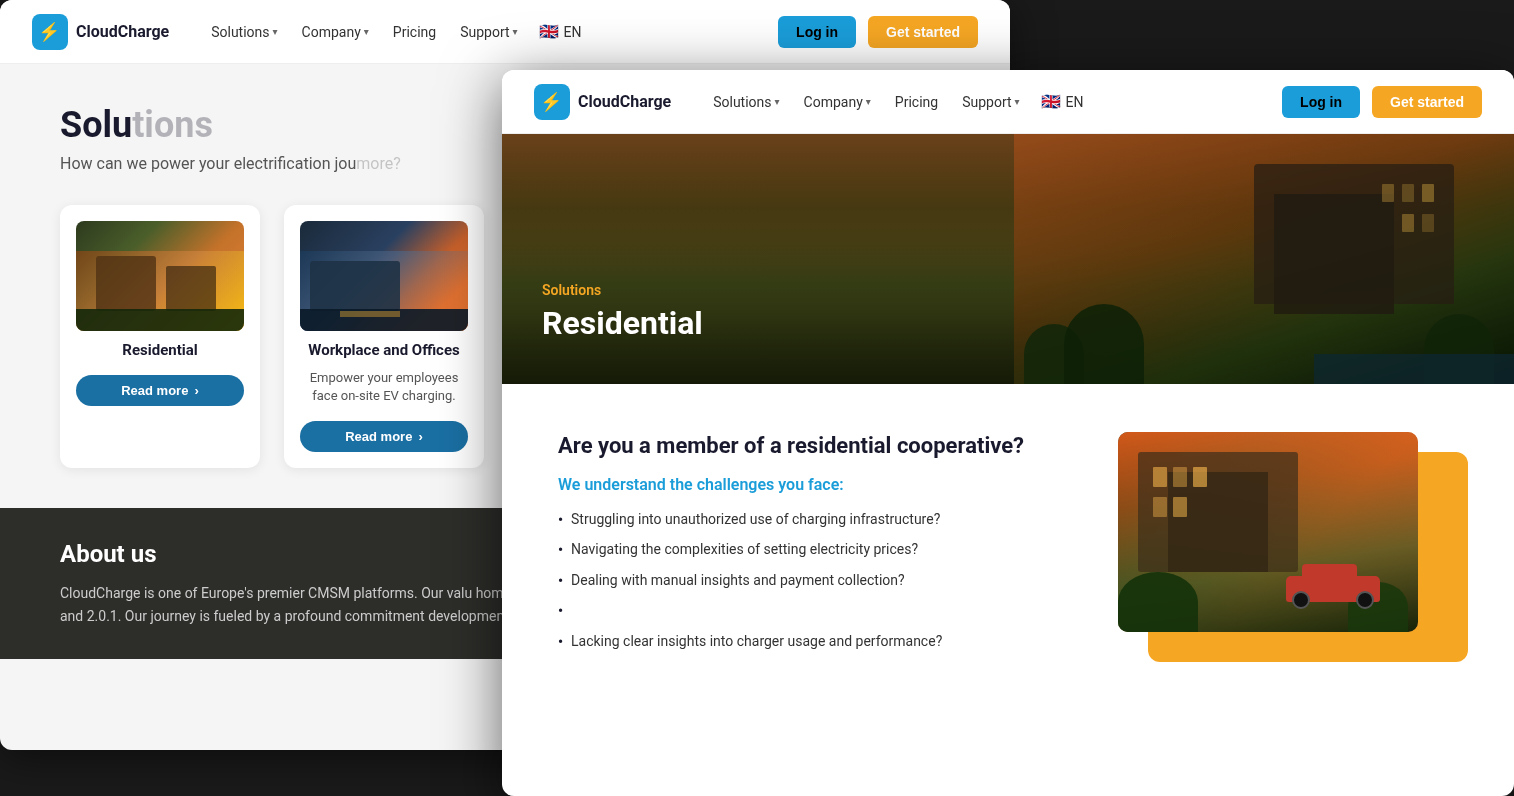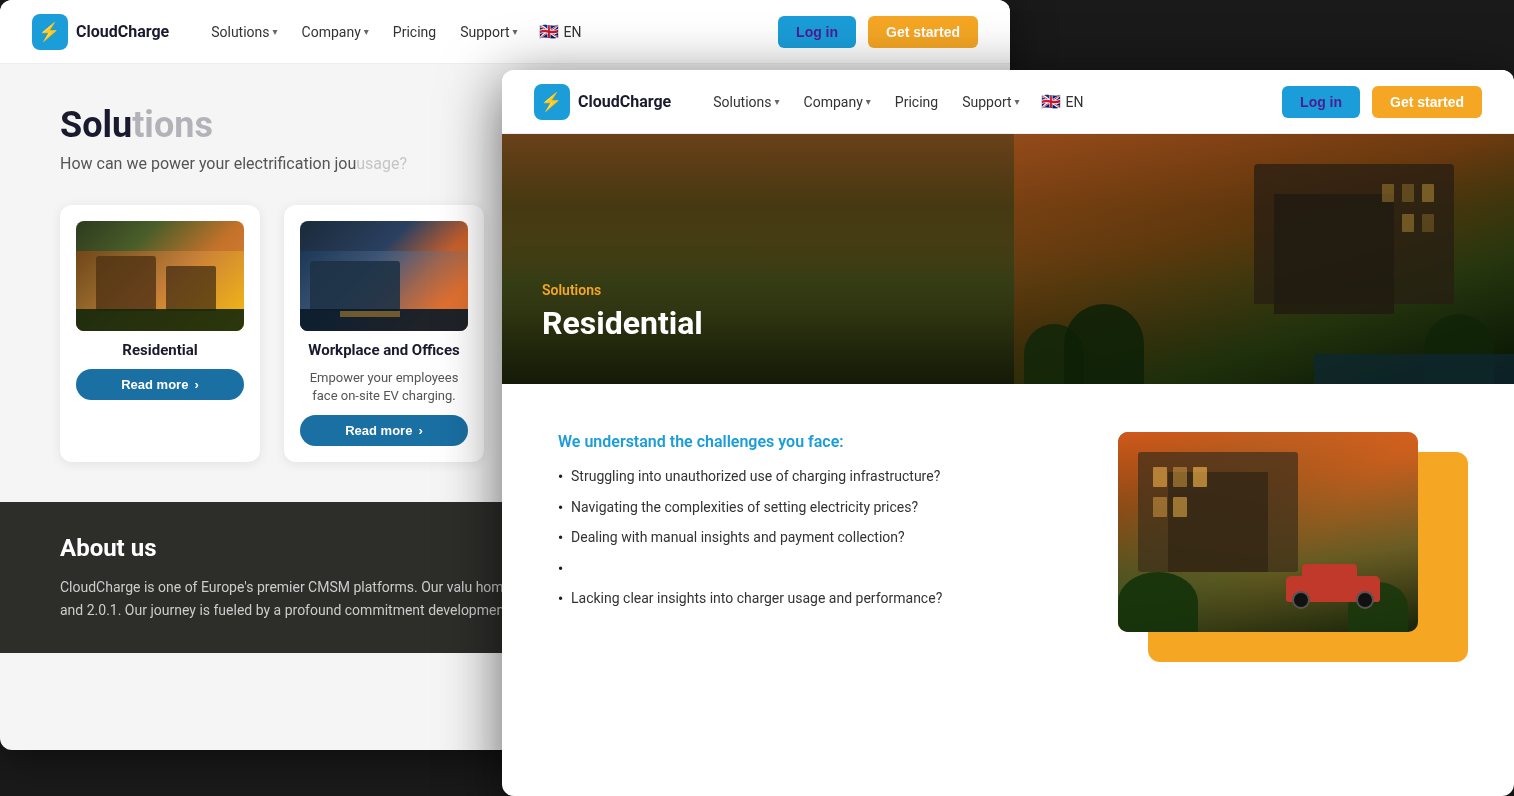--- a/index.html
+++ b/index.html
@@ -97,21 +97,21 @@
       font-size: 14px;
       color: #333;
       padding: 6px 8px;
       cursor: pointer;
     }
     .flag {
       font-size: 16px;
     }
     .btn-login {
       background: #1a9dd9;
-      color: #4c1d95;
+      color: #000000;
       border: none;
       padding: 8px 18px;
       border-radius: 6px;
       font-size: 14px;
       font-weight: 600;
       cursor: pointer;
       margin-left: 4px;
     }
     .btn-started {
       background: #f5a623;
@@ -189,20 +189,21 @@
       padding: 8px 18px;
       border-radius: 20px;
       font-size: 13px;
       font-weight: 600;
       cursor: pointer;
       display: flex;
       align-items: center;
       gap: 6px;
       width: 100%;
       justify-content: center;
+      margin-top: 6px;
     }
 
     
     .about-section {
       background: #2d2d2a;
       padding: 32px 60px;
     }
     .about-title {
       font-size: 24px;
       font-weight: 700;
@@ -365,21 +366,21 @@
         <span class="flag">🇬🇧</span>
         <span>EN</span>
       </div>
     </div>
     <button class="btn-login">Log in</button>
     <button class="btn-started">Get started</button>
   </nav>
 
   <div class="back-content">
     <h1 class="back-title">Solu<span style="opacity:0.3">tions</span></h1>
-    <p class="back-subtitle">How can we power your electrification jou<span style="opacity:0.3">usage?</span></p>
+    <p class="back-subtitle">How can we power your electrification jou<span style="opacity:0.3">more?</span></p>
 
     <div class="cards-row">
 
       <div class="card">
         <div class="card-img card-img-residential">
 
           <div style="position:absolute;bottom:0;left:0;right:0;height:80px;background:linear-gradient(135deg,#8B4513 0%,#CD853F 50%,#FFD700 100%);opacity:0.7"></div>
           <div style="position:absolute;bottom:20px;left:20px;width:60px;height:55px;background:rgba(80,50,20,0.8);border-radius:3px;"></div>
           <div style="position:absolute;bottom:20px;left:90px;width:50px;height:45px;background:rgba(60,40,15,0.7);border-radius:2px;"></div>
           <div style="position:absolute;bottom:0;left:0;right:0;height:22px;background:rgba(20,40,10,0.9);"></div>
@@ -469,20 +470,21 @@
     </div>
     <div class="hero-overlay"></div>
     <div class="hero-text-wrap">
       <div class="hero-solutions-label">Solutions</div>
       <h1 class="hero-main-title">Residential</h1>
     </div>
   </div>
 
   <div class="front-main">
     <div class="front-left">
+      <h2 class="section-q">Are you a member of a residential cooperative?</h2>
       <p class="section-understand">We understand the challenges you face:</p>
       <ul class="challenges-list">
         <li class="challenge-item">
           <span class="bullet">•</span>
           <span>Struggling into unauthorized use of charging infrastructure?</span>
         </li>
         <li class="challenge-item">
           <span class="bullet">•</span>
           <span>Navigating the complexities of setting electricity prices?</span>
         </li>

